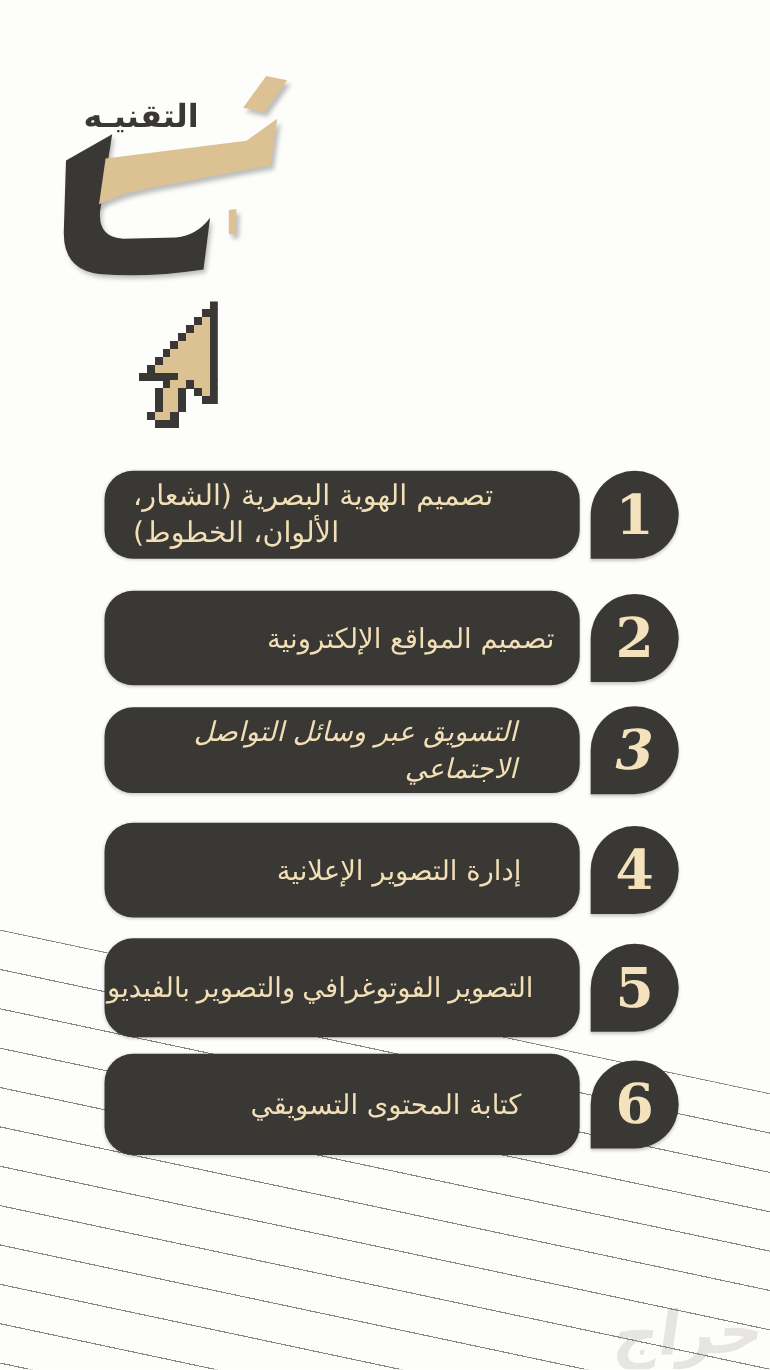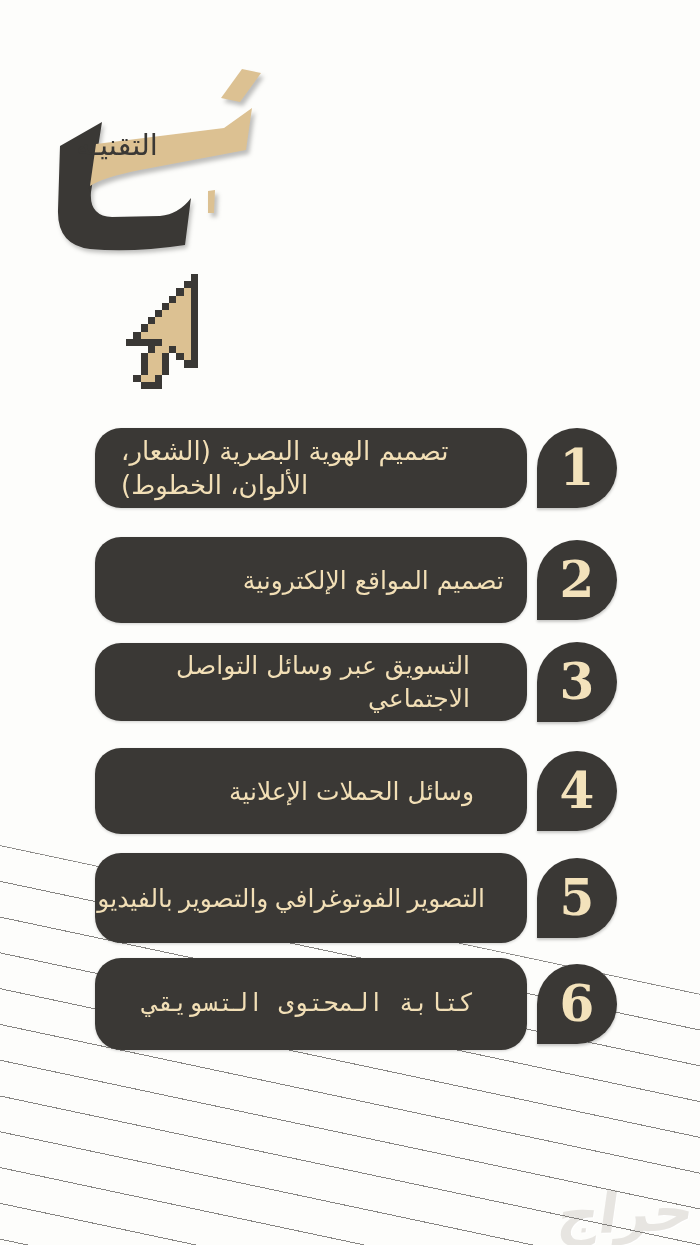--- a/index.html
+++ b/index.html
@@ -24,21 +24,21 @@
     text-shadow:1px 1px 0 #ffffff;letter-spacing:2px;
     transform:skewX(-10deg) rotate(-2deg);direction:rtl;
   }
 
   
   .logo-mark{position:absolute;left:38px;top:58px;z-index:2;}
   .logo-tan{fill:#dcc192;filter:drop-shadow(3px 4px 2px rgba(0,0,0,.25));}
   .logo-dark{fill:#3a3835;filter:drop-shadow(2px 3px 2px rgba(0,0,0,.25));}
   .logo-text{
     position:absolute;left:76px;top:88px;z-index:3;
-    font-size:29px;color:#3a3835;direction:rtl;font-weight:normal;margin-top:40px;
+    font-size:29px;color:#3a3835;direction:rtl;font-weight:bold;
   }
 
   
   .title{
     position:absolute;right:97px;top:138px;z-index:2;margin:0;
     text-align:right;direction:rtl;color:#b1976a;font-weight:normal;
   }
   .title span{display:block;font-size:62px;line-height:1.42;}
 
   
@@ -54,24 +54,24 @@
   }
   .card .label{
     width:100%;color:#f2dfb6;font-size:25px;line-height:1.32;
     white-space:pre-line;text-align:right;padding:0 24px;
   }
   .r1 .label{font-size:26px;text-align:left;padding:0 14px 0 26px;}
   .r2 .label{padding-left:18px;padding-right:23px;}
   .r3 .label{padding-left:0;padding-right:57px;}
   .r4 .label{padding-left:0;padding-right:53px;}
   .r5 .label{padding-left:0;padding-right:42px;font-family:Liberation Serif, serif;}
-  .r6 .label{padding-left:0;padding-right:53px;font-family:Liberation Mono, monospace;}
+  .r6 .label{padding-left:0;padding-right:53px;}
   .r1{top:428px;height:80px;}
   .r2{top:537px;height:86px;}
-  .r3{top:643px;height:78px;}
+  .r3{top:643px;height:78px;font-style:italic;}
   .r4{top:748px;height:86px;}
   .r5{top:853px;height:90px;}
   .r6{top:958px;height:92px;}
 
   .badge{
     position:absolute;left:442px;top:50%;margin-top:-40px;
     width:80px;height:80px;background:#3a3835;
     border-radius:50% 50% 50% 0;
     box-shadow:0 2px 3px rgba(0,0,0,.22);
     display:flex;align-items:center;justify-content:center;
@@ -210,21 +210,21 @@
     <div class="card">
       <span class="label">التسويق عبر وسائل التواصل الاجتماعي</span>
     </div>
     <div class="badge">
       <span>3</span>
     </div>
   </div>
 
   <div class="row r4">
     <div class="card">
-      <span class="label">وسائل الحملات الإعلانية</span>
+      <span class="label">إدارة التصوير الإعلانية</span>
     </div>
     <div class="badge">
       <span>4</span>
     </div>
   </div>
 
   <div class="row r5">
     <div class="card">
       <span class="label">التصوير الفوتوغرافي والتصوير بالفيديو</span>
     </div>

